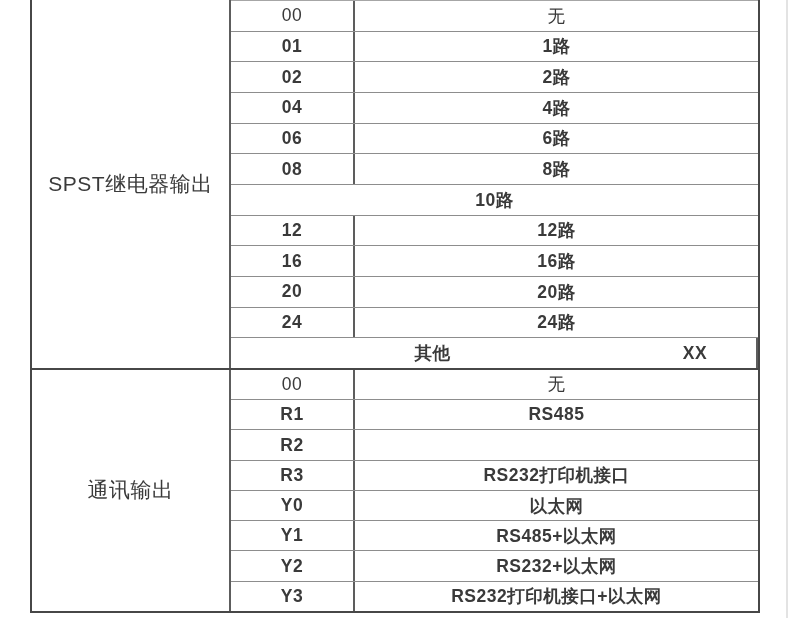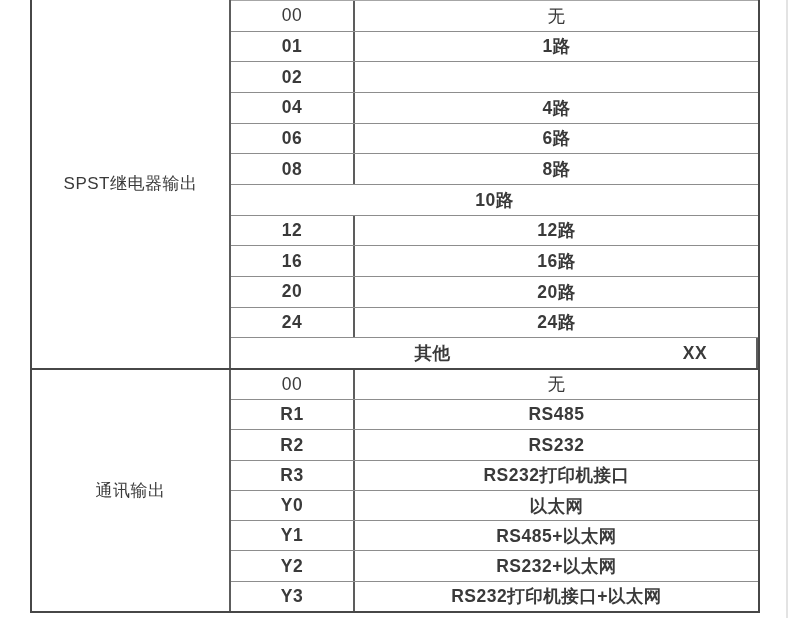--- a/index.html
+++ b/index.html
@@ -38,21 +38,21 @@
   .group-0 { height: 369px; }
   .group-1 { height: 244px; border-top: 2px solid #474747; }
   .cat-cell {
     width: 199px;
     flex: 0 0 199px;
     border-right: 2px solid #5d5d5d;
     display: flex;
     align-items: center;
     justify-content: center;
     box-sizing: border-box;
-    font-size: 17px;
+    font-size: 21px;
     letter-spacing: 0.5px;
   }
   .rows {
     flex: 1 1 auto;
     display: flex;
     flex-direction: column;
   }
   .group-0 .rows { border-top: 1px solid #a6a6a6; }
   .row {
     flex: 1 1 0;
@@ -97,20 +97,21 @@
           <div class="row">
             <div class="cell code-cell">00</div>
             <div class="cell desc-cell">无</div>
           </div>
           <div class="row">
             <div class="cell code-cell">01</div>
             <div class="cell desc-cell">1路</div>
           </div>
           <div class="row">
             <div class="cell code-cell">02</div>
+            <div class="cell desc-cell">2路</div>
           </div>
           <div class="row">
             <div class="cell code-cell">04</div>
             <div class="cell desc-cell">4路</div>
           </div>
           <div class="row">
             <div class="cell code-cell">06</div>
             <div class="cell desc-cell">6路</div>
           </div>
           <div class="row">
@@ -150,21 +151,20 @@
           <div class="row">
             <div class="cell code-cell">00</div>
             <div class="cell desc-cell">无</div>
           </div>
           <div class="row">
             <div class="cell code-cell">R1</div>
             <div class="cell desc-cell">RS485</div>
           </div>
           <div class="row">
             <div class="cell code-cell">R2</div>
-            <div class="cell desc-cell">RS232</div>
           </div>
           <div class="row">
             <div class="cell code-cell">R3</div>
             <div class="cell desc-cell">RS232打印机接口</div>
           </div>
           <div class="row">
             <div class="cell code-cell">Y0</div>
             <div class="cell desc-cell">以太网</div>
           </div>
           <div class="row">

